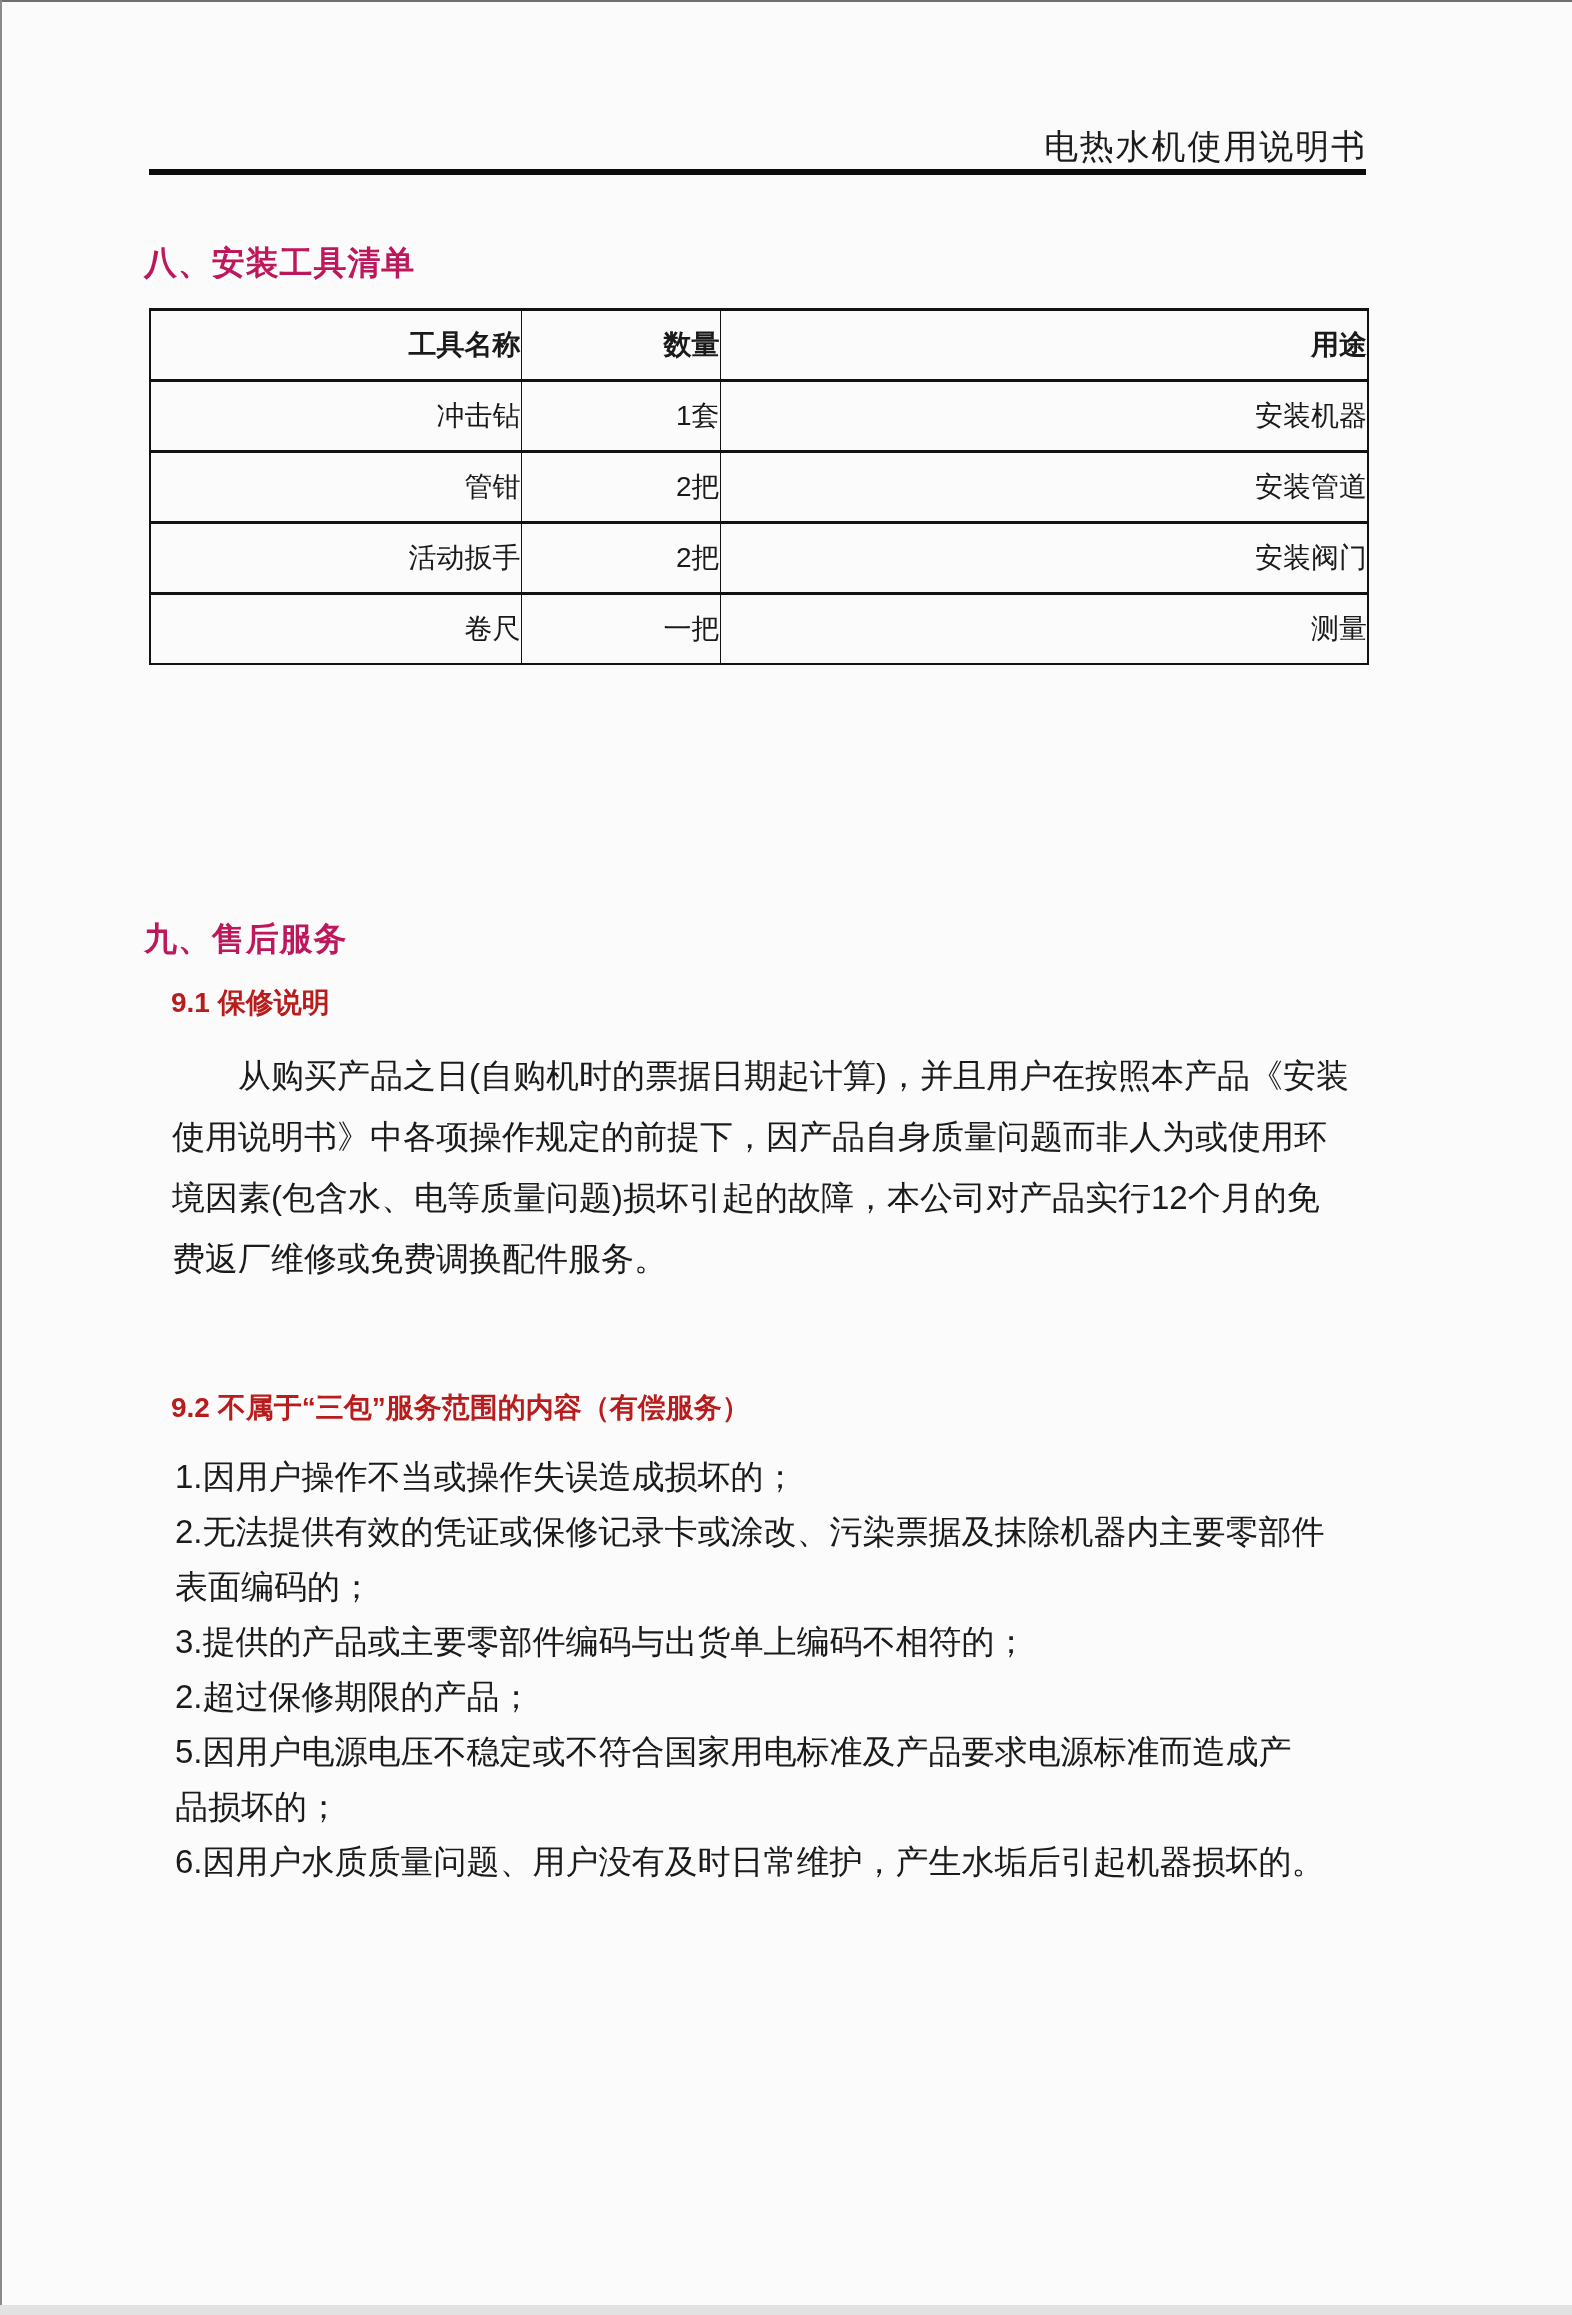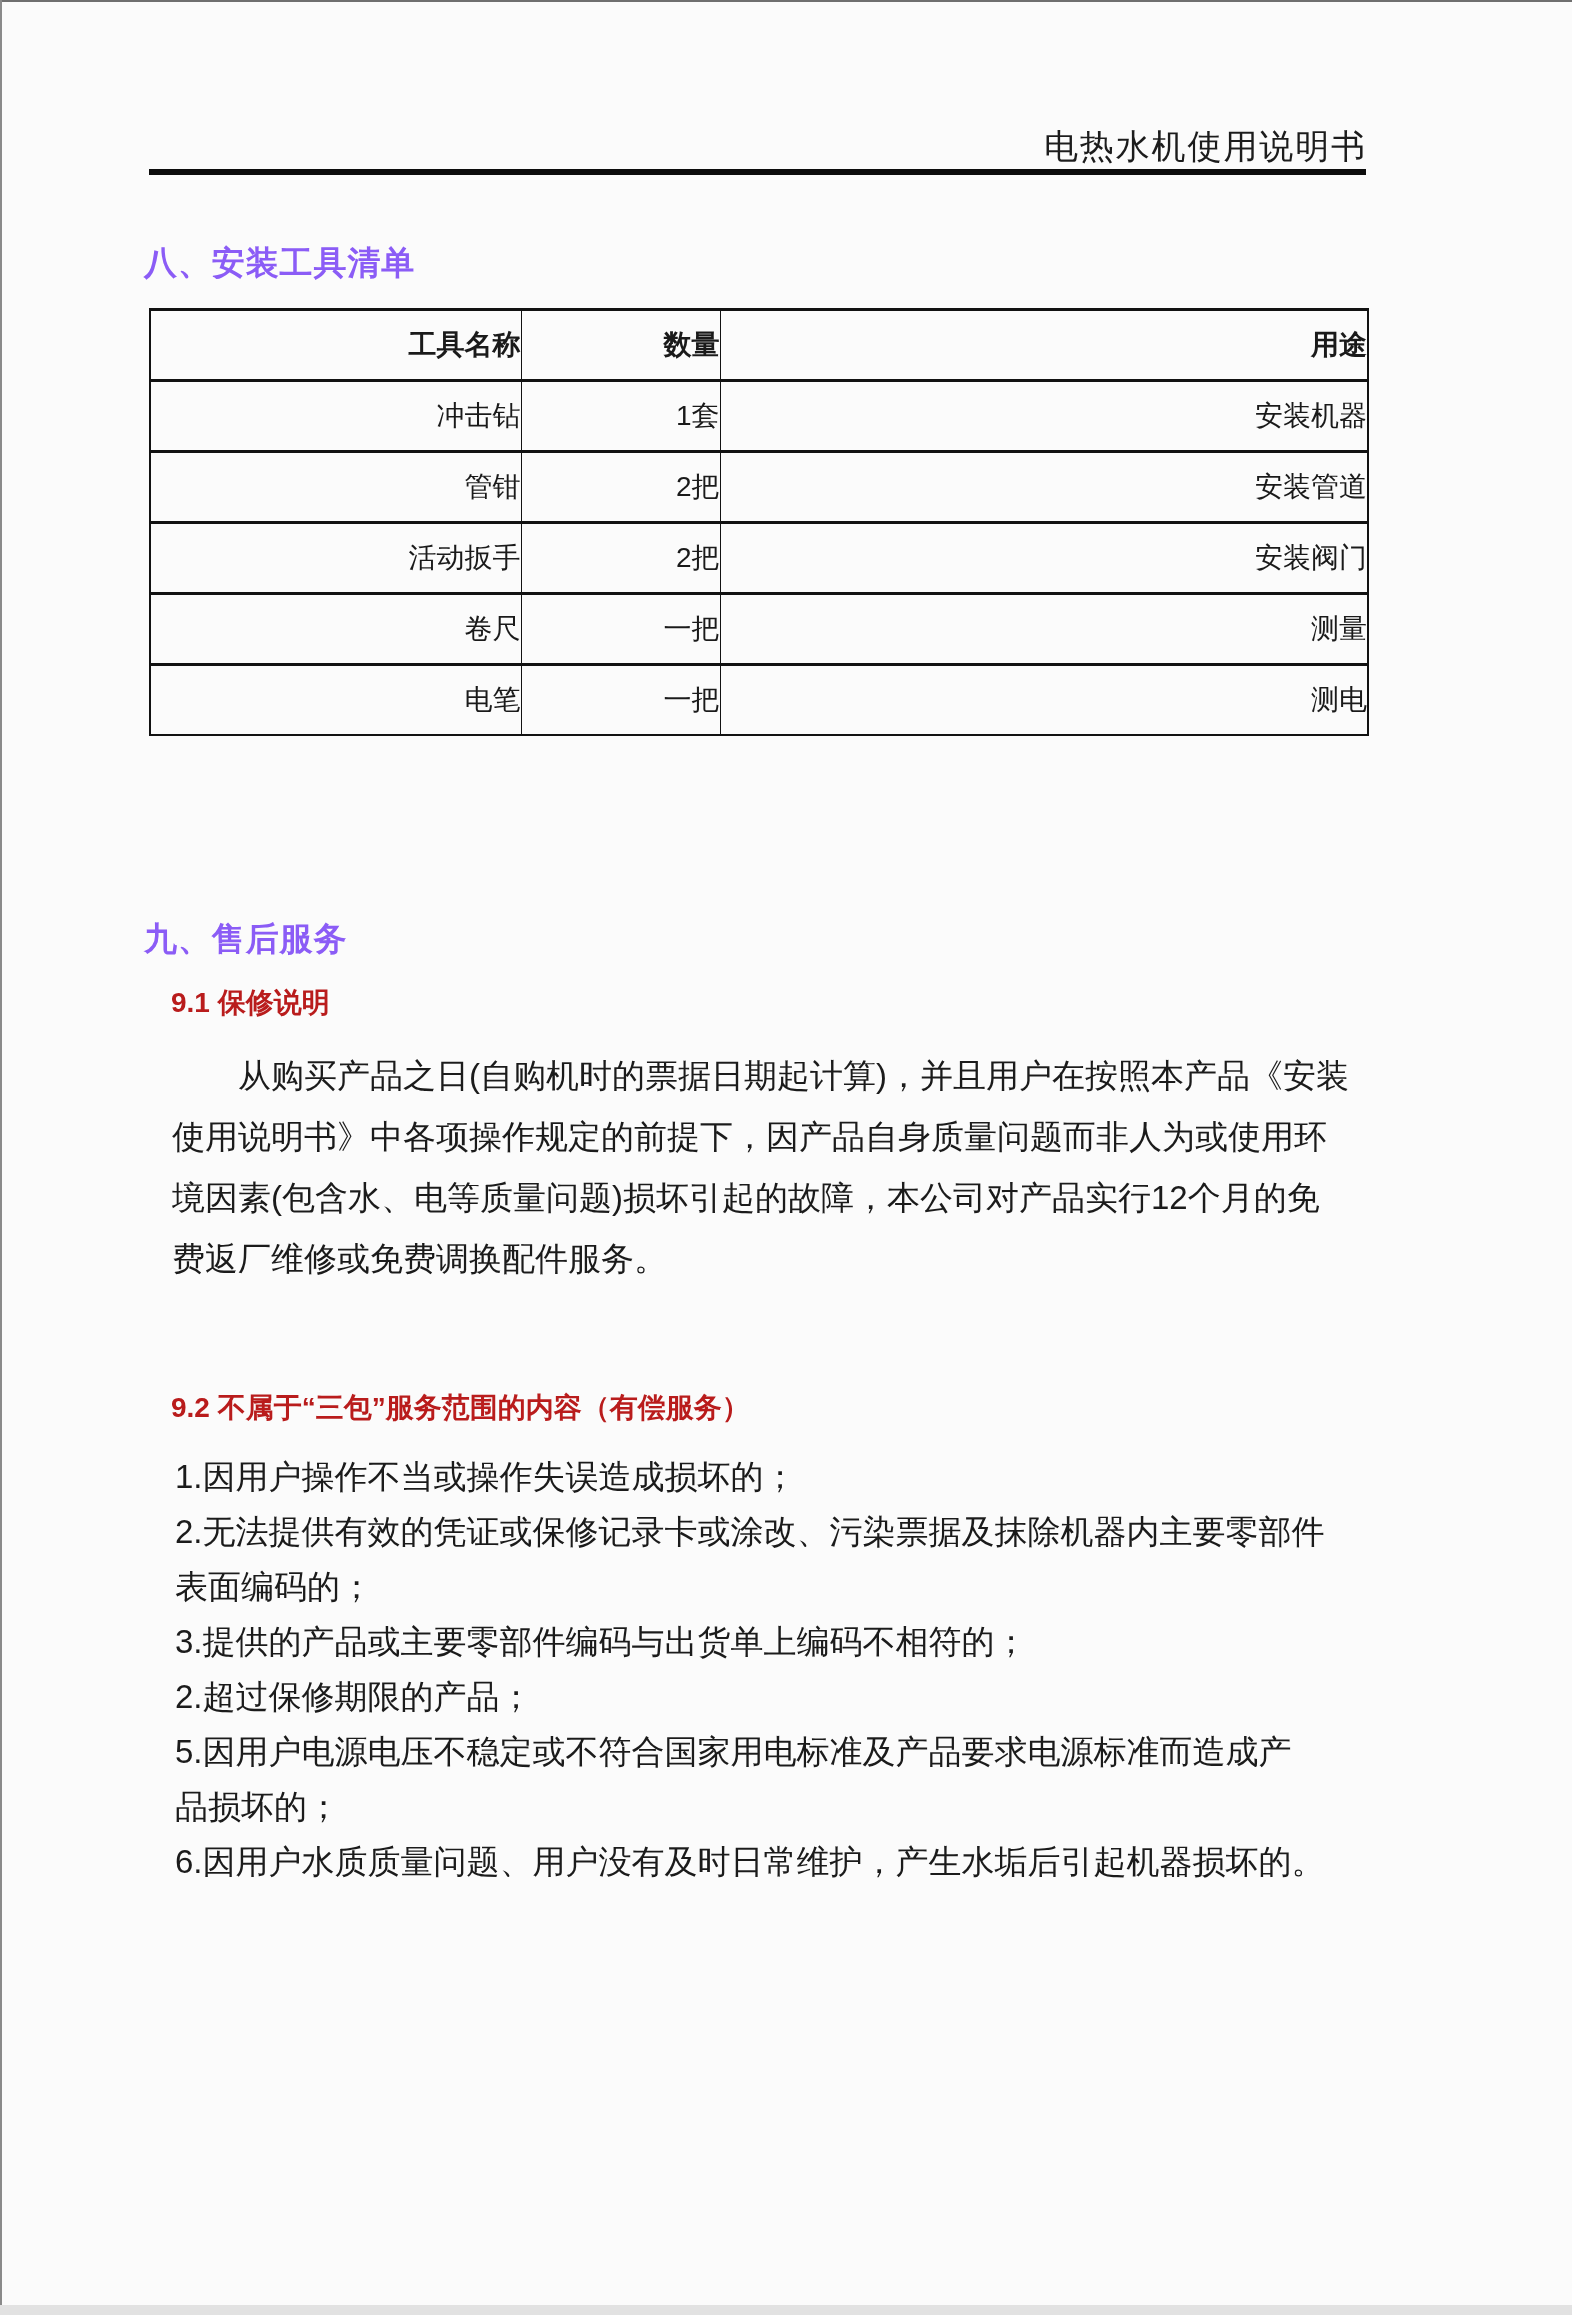--- a/index.html
+++ b/index.html
@@ -38,21 +38,21 @@
 
   .header-title{
     position:absolute;top:124px;right:206px;
     font-size:34px;letter-spacing:1.9px;color:#1c1c1c;
   }
   .header-rule{
     position:absolute;left:149px;top:169px;
     width:1217px;height:5.6px;background:#0d0d0d;
   }
 
-  .sec-title{position:absolute;font-size:33px;font-weight:700;color:#8b5cf6;letter-spacing:0.9px;}
+  .sec-title{position:absolute;font-size:33px;font-weight:700;color:#be185d;letter-spacing:0.9px;}
   .sec8-title{left:144px;top:241px;}
   .sec9-title{left:144px;top:917px;}
 
   .sub-heading{position:absolute;font-size:28px;font-weight:700;color:#b91c1c;}
   .h91{left:171px;top:984px;}
   .h92{left:171px;top:1389px;}
 
   table.tools{
     position:absolute;left:149px;top:308px;
     width:1218px;border-collapse:collapse;table-layout:fixed;
@@ -119,25 +119,20 @@
     <tr>
       <td>活动扳手</td>
       <td>2把</td>
       <td>安装阀门</td>
     </tr>
     <tr>
       <td>卷尺</td>
       <td>一把</td>
       <td>测量</td>
     </tr>
-    <tr>
-      <td>电笔</td>
-      <td>一把</td>
-      <td>测电</td>
-    </tr>
   </tbody>
     </table>
 
   <div class="sec-title sec9-title">九、售后服务</div>
 
   <div class="sub-heading h91">9.1 保修说明</div>
 
   <div class="warranty">
     <div class="ln indent">从购买产品之日(自购机时的票据日期起计算)，并且用户在按照本产品《安装</div>
     <div class="ln">使用说明书》中各项操作规定的前提下，因产品自身质量问题而非人为或使用环</div>

